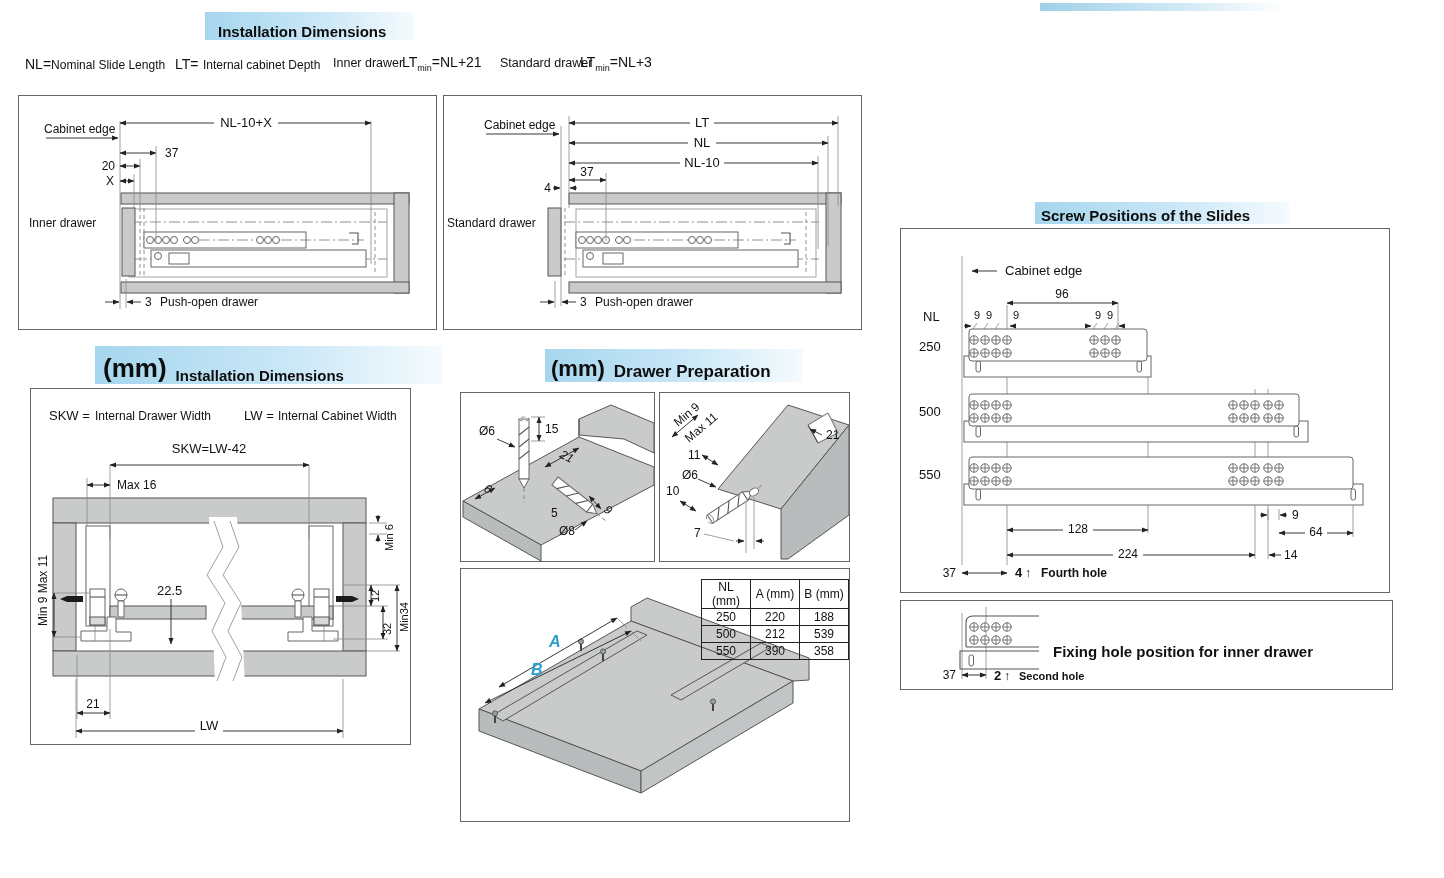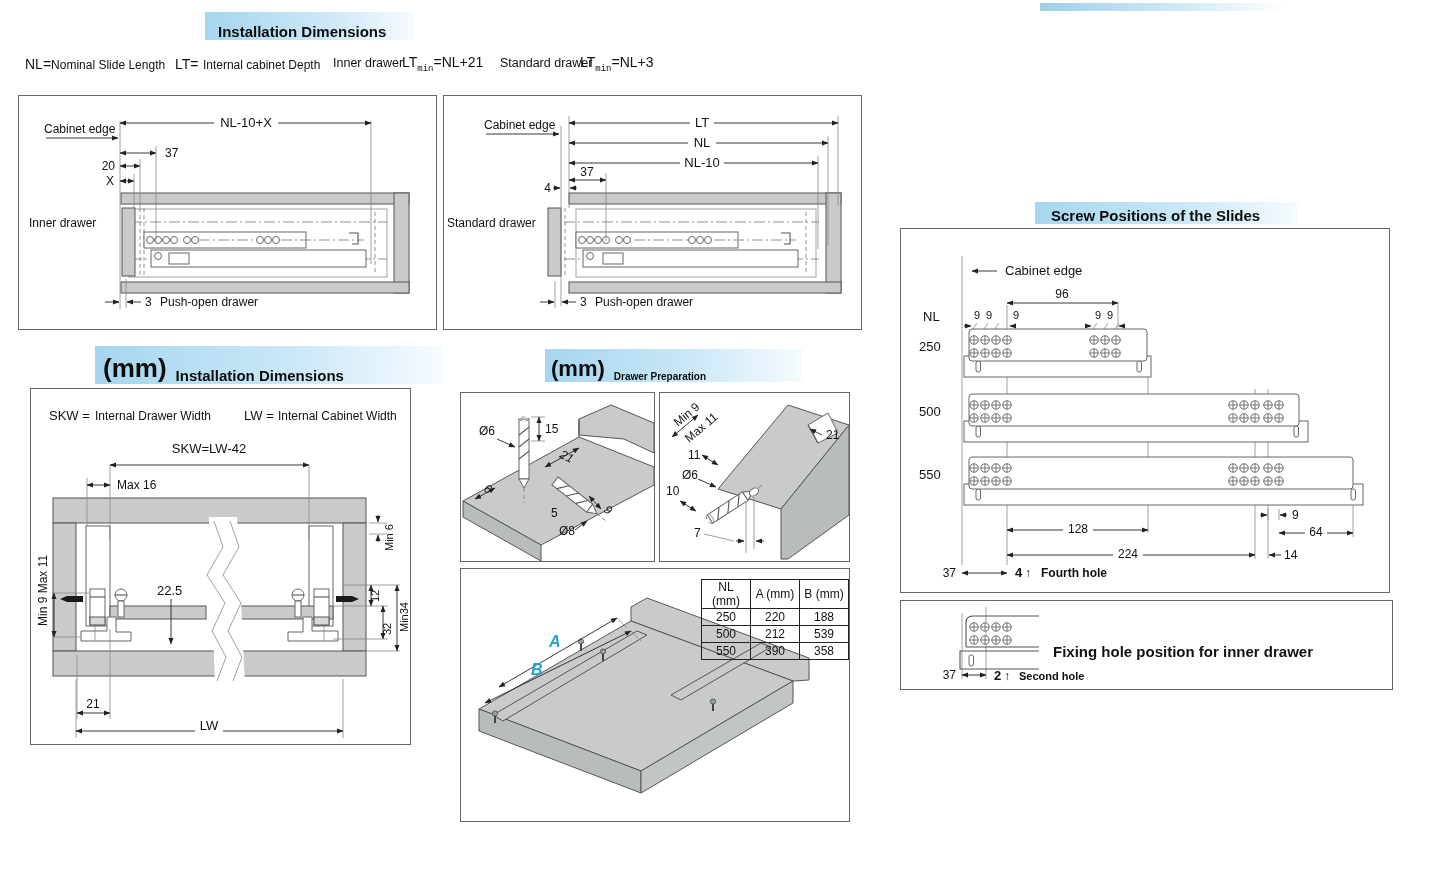--- a/index.html
+++ b/index.html
@@ -8,21 +8,21 @@
   .sec-title{position:absolute;display:flex;align-items:flex-end;font-weight:bold;color:#0d0d0d;
              background:linear-gradient(90deg,#a6d6ee 0%,#c9e7f7 55%,#f6fbfe 100%);}
   .sec-title .mm{font-weight:bold;margin-right:9px;}
   .strip{position:absolute;background:linear-gradient(90deg,#9fd0e8 0%,#cfe8f5 55%,rgba(255,255,255,0) 100%);}
   .panel{position:absolute;border:1px solid #666;background:#fff;box-sizing:border-box;}
   .ftxt{position:absolute;white-space:nowrap;}
   .f-term{font-size:14px;}
   .f-def{font-size:12px;}
   .f-lab{font-size:12.5px;}
   .f-eq{font-size:14px;}
-  .f-eq sub{font-size:9px;font-family:Liberation Mono, monospace;}
+  .f-eq sub{font-size:9px;}
   
   svg text{font-family:"Liberation Sans",sans-serif;fill:#111;}
   .t11{font-size:11px}.t12{font-size:12px}.t13{font-size:13px}
   .b{font-weight:bold}.mid{text-anchor:middle}.end{text-anchor:end}.it{font-style:italic}
   .cy{fill:#2aa0cf;font-weight:bold;font-style:italic;font-size:16px;}
   .dl{stroke:#222;stroke-width:0.9;fill:none;}
   .wl{stroke:#888;stroke-width:0.8;fill:none;}
   .ol{stroke:#555;stroke-width:1.1;fill:none;}
   .gf{fill:#c9cbca;stroke:#555;stroke-width:1;}
   .gf2{fill:#b9bcbc;stroke:#555;stroke-width:1;}
@@ -199,23 +199,23 @@
     </g>
   </svg>
   </div>
 
   <div class="sec-title" style="left:95px;top:346px;width:340px;height:38px;padding-left:8px">
     <span class="mm" style="font-size:26px">(mm)</span>
     <span style="font-size:15px">Installation Dimensions</span>
   </div>
   <div class="sec-title" style="left:545px;top:349px;width:252px;height:33px;padding-left:6px">
     <span class="mm" style="font-size:22px">(mm)</span>
-    <span style="font-size:10px">Drawer Preparation</span>
-  </div>
-  <div class="sec-title" style="left:1035px;top:202px;width:248px;height:22px;padding-left:16px;font-size:15px">
+    <span style="font-size:17px">Drawer Preparation</span>
+  </div>
+  <div class="sec-title" style="left:1035px;top:202px;width:248px;height:22px;padding-left:6px;font-size:15px">
     <span>Screw Positions of the Slides</span>
   </div>
 
   <div class="panel" style="left:30px;top:388px;width:381px;height:357px">
   <svg width="379" height="355" viewBox="0 0 379 355">
     <text class="t13" x="18" y="31">SKW =</text>
     <text class="t12" x="64" y="31">Internal Drawer Width</text>
     <text class="t13" x="213" y="31">LW =</text>
     <text class="t12" x="247" y="31">Internal Cabinet Width</text>
     <g>

